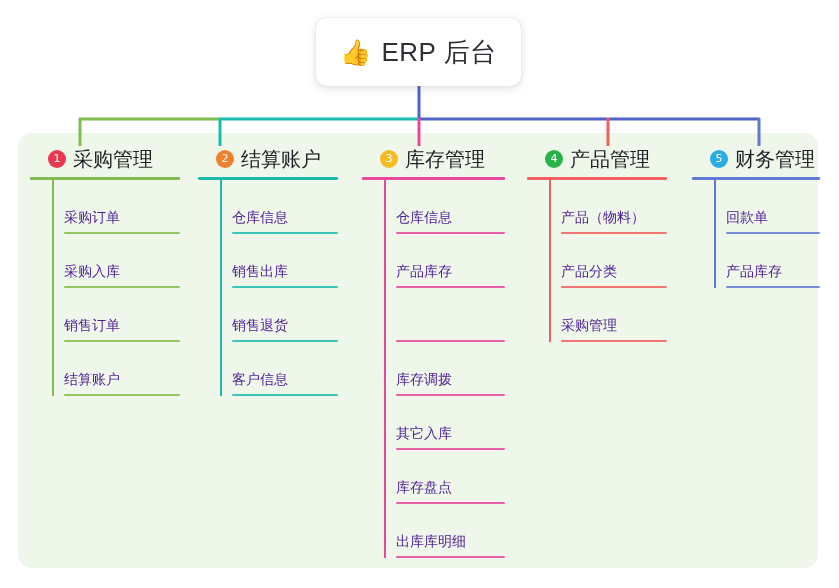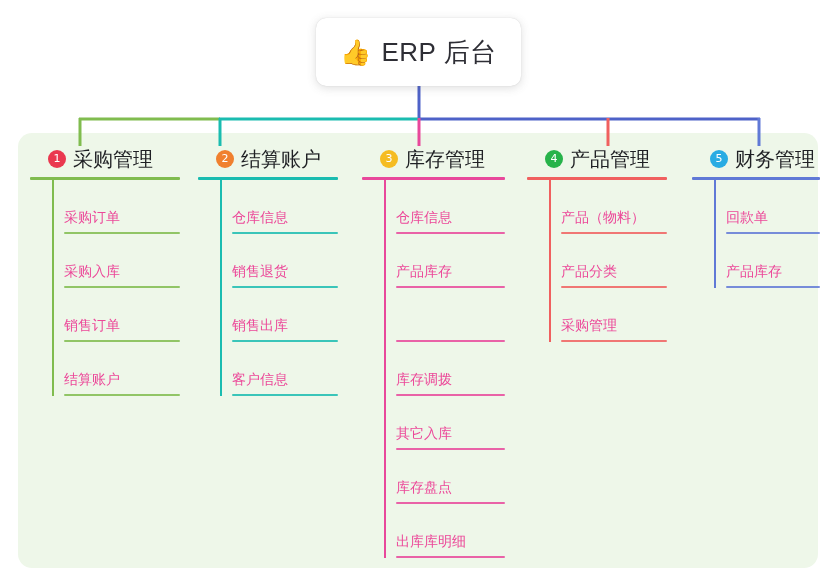--- a/index.html
+++ b/index.html
@@ -120,21 +120,21 @@
     position: relative;
     height: 54px;
     box-sizing: border-box;
     padding-left: 34px;
     display: flex;
     flex-direction: column;
     justify-content: flex-end;
   }
   .leaf-text {
     font-size: 14px;
-    color: #ec4899;
+    color: #4c1d95;
     white-space: nowrap;
     padding-bottom: 5px;
   }
   .leaf-rule {
     height: 2px;
     border-radius: 1px;
   }
 </style>
 </head>
 <body>
@@ -198,28 +198,28 @@
           <span class="branch-label">结算账户</span>
         </div>
         <div class="branch-rule" style="background: rgb(26, 188, 176);"></div>
         <div class="leaves">
           <div class="spine" style="background: rgb(26, 188, 176);"></div>
           <div class="leaf">
             <div class="leaf-text">仓库信息</div>
             <div class="leaf-rule" style="background: rgb(26, 188, 176); opacity: 0.85;"></div>
           </div>
           <div class="leaf">
+            <div class="leaf-text">销售出库</div>
+            <div class="leaf-rule" style="background: rgb(26, 188, 176); opacity: 0.85;"></div>
+          </div>
+          <div class="leaf">
             <div class="leaf-text">销售退货</div>
             <div class="leaf-rule" style="background: rgb(26, 188, 176); opacity: 0.85;"></div>
           </div>
           <div class="leaf">
-            <div class="leaf-text">销售出库</div>
-            <div class="leaf-rule" style="background: rgb(26, 188, 176); opacity: 0.85;"></div>
-          </div>
-          <div class="leaf">
             <div class="leaf-text">客户信息</div>
             <div class="leaf-rule" style="background: rgb(26, 188, 176); opacity: 0.85;"></div>
           </div>
         </div>
       </div>
       <div class="branch" style="left: 362px; width: 143px;">
         <div class="branch-head">
           <span class="badge" style="background: rgb(245, 188, 34);">3</span>
           <span class="branch-label">库存管理</span>
         </div>

